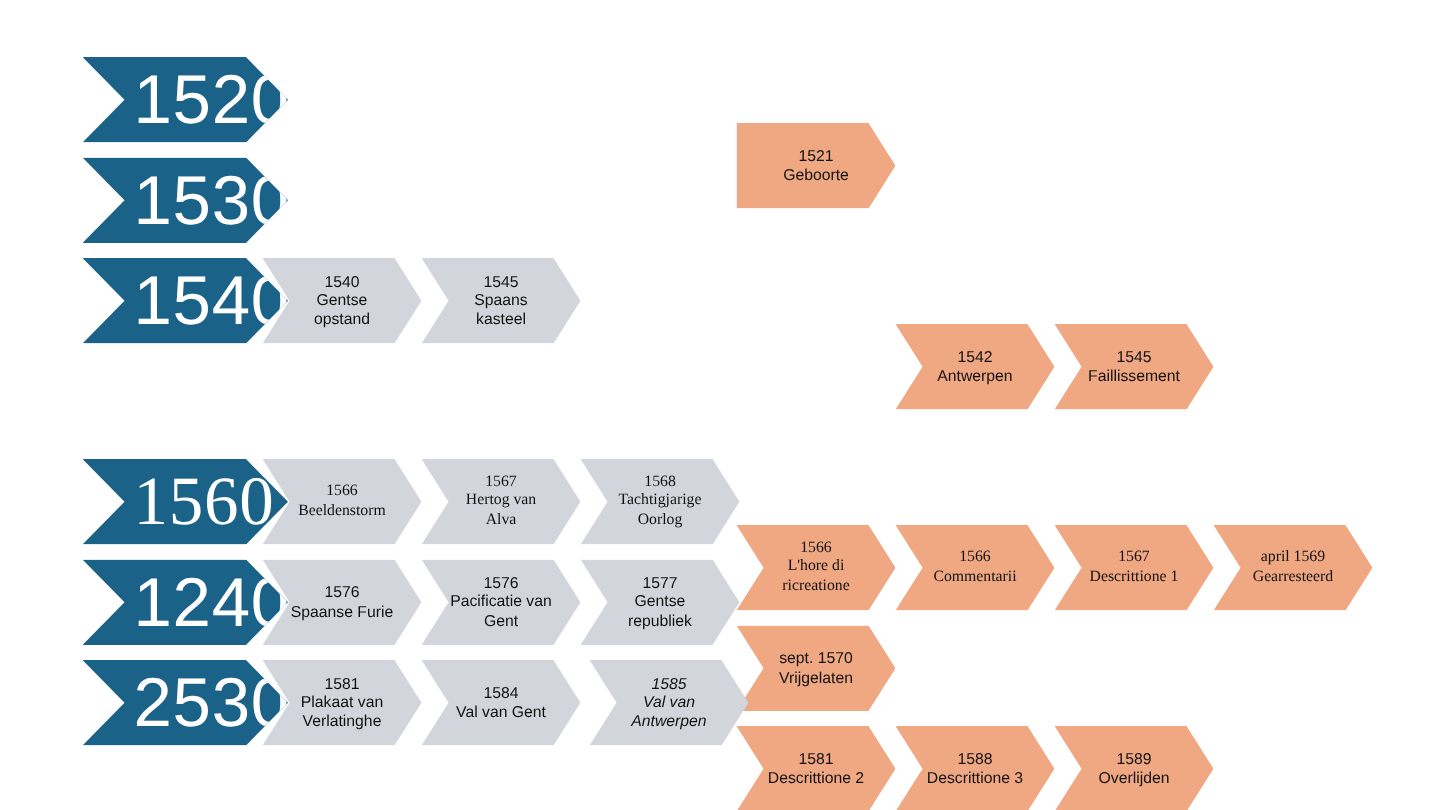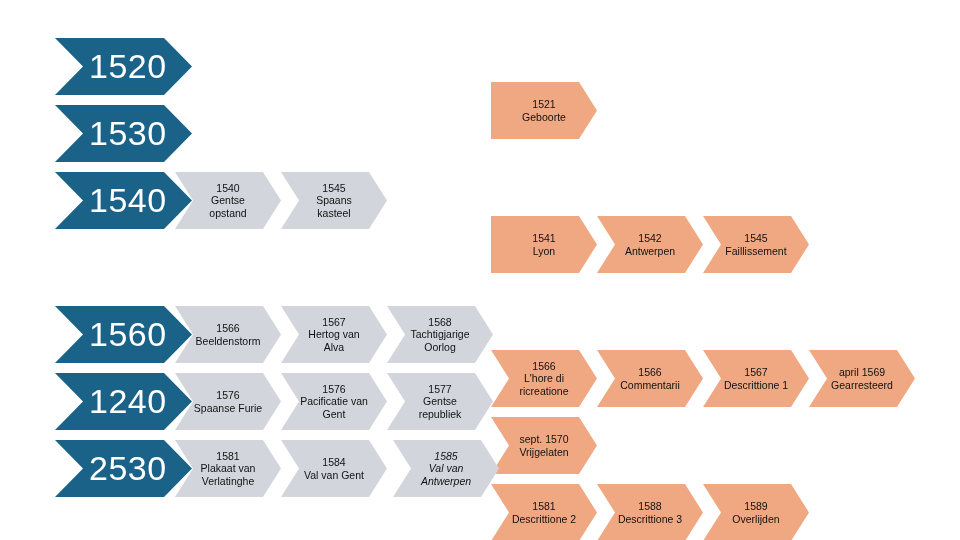--- a/index.html
+++ b/index.html
@@ -49,21 +49,21 @@
     padding: 0 4px;
     white-space: pre-line;
   }
 
   
   .seg.decade {
     background: #1a6287;
     -webkit-clip-path: polygon(0 0, calc(100% - 28px) 0, 100% 50%, calc(100% - 28px) 100%, 0 100%, 28px 50%);
     clip-path: polygon(0 0, calc(100% - 28px) 0, 100% 50%, calc(100% - 28px) 100%, 0 100%, 28px 50%);
     color: #ffffff;
-    font-size: 34px;
+    font-size: 46px;
     font-weight: 400;
     letter-spacing: 0.5px;
     justify-content: flex-start;
   }
   .seg.decade .seg-text {
     padding-left: 34px;
   }
 
   
   .seg.event {
@@ -108,34 +108,30 @@
       <div class="seg event grey" style="left: 175px; width: 106px;">
         <span class="seg-text">1540
 Gentse
 opstand</span>
       </div>
       <div class="seg event grey" style="left: 281px; width: 106px;">
         <span class="seg-text">1545
 Spaans
 kasteel</span>
       </div>
-      <div class="seg event orange flat-left" style="left: 491px; width: 106px;">
-        <span class="seg-text">1541
-Lyon</span>
-      </div>
       <div class="seg event orange" style="left: 597px; width: 106px;">
         <span class="seg-text">1542
 Antwerpen</span>
       </div>
       <div class="seg event orange" style="left: 703px; width: 106px;">
         <span class="seg-text">1545
 Faillissement</span>
       </div>
     </div>
-    <div class="row" style="top: 306px;">
+    <div class="row" style="top: 306px; font-family: Liberation Serif, serif;">
       <div class="seg decade" style="left: 55px; width: 137px;">
         <span class="seg-text">1560</span>
       </div>
       <div class="seg event grey" style="left: 175px; width: 106px;">
         <span class="seg-text">1566
 Beeldenstorm</span>
       </div>
       <div class="seg event grey" style="left: 281px; width: 106px;">
         <span class="seg-text">1567
 Hertog van

